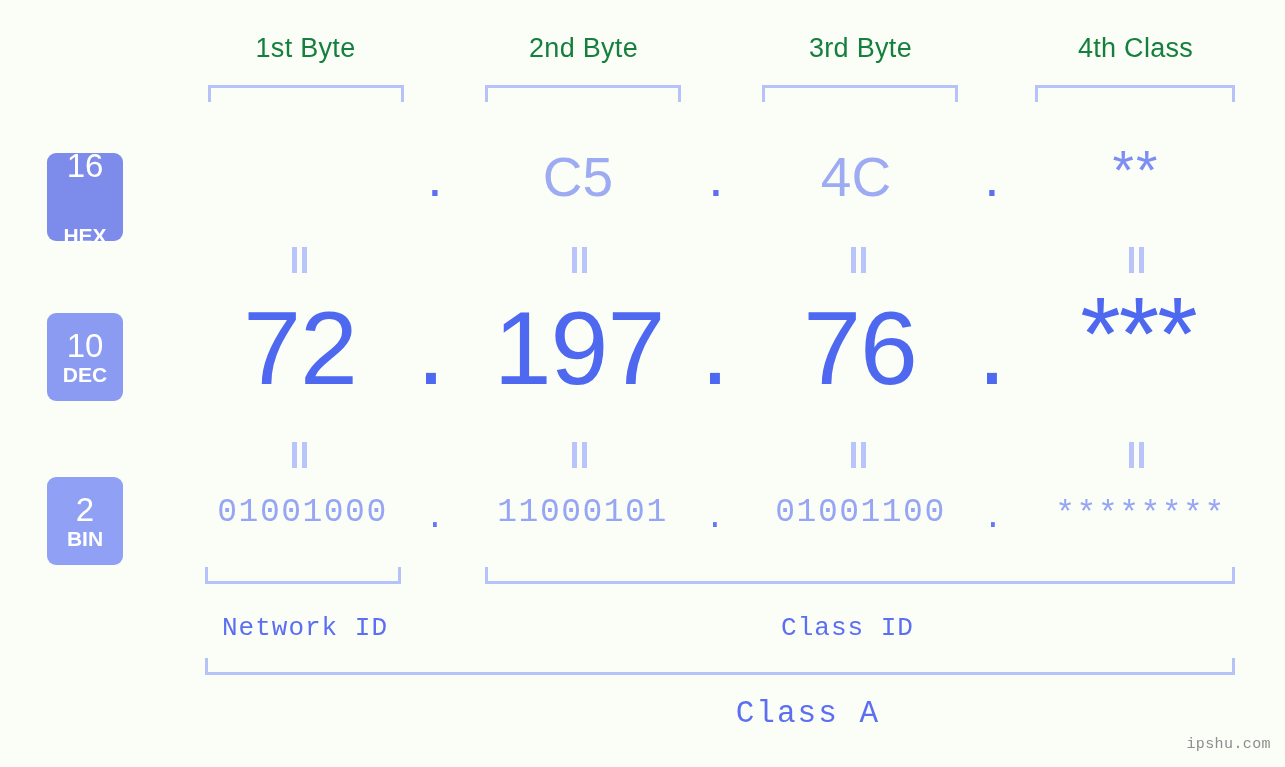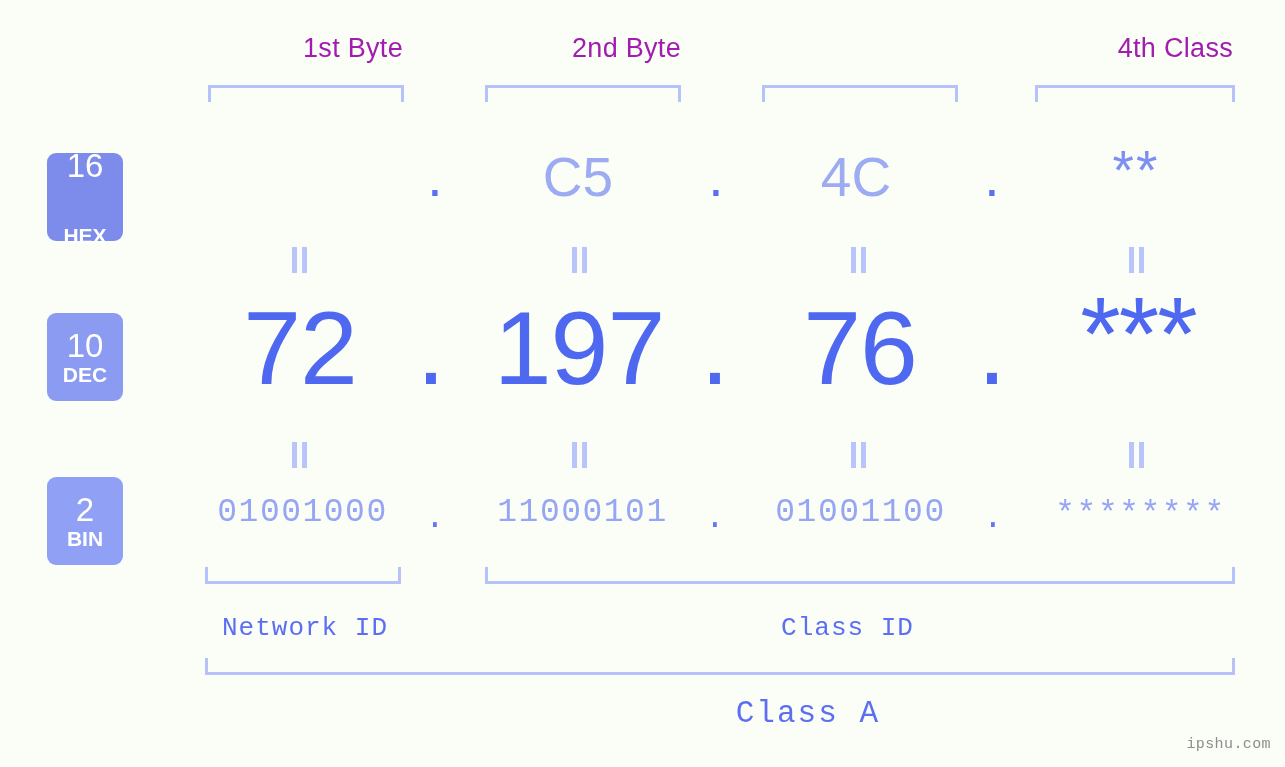--- a/index.html
+++ b/index.html
@@ -20,23 +20,23 @@
     left: 0; top: 0;
     width: 1285px;
     height: 767px;
   }
 
   
   .byte-header {
     position: absolute;
     top: 33px;
     font-size: 27px;
-    color: #a21caf;
-    font-family: "Liberation Sans", sans-serif;
-    text-align: right;
+    color: #15803d;
+    font-family: "Liberation Sans", sans-serif;
+    text-align: center;
     letter-spacing: 0.3px;
     white-space: nowrap;
   }
 
   
   .bracket {
     position: absolute;
     border: 3px solid #b7c2fa;
     box-sizing: border-box;
     height: 17px;
@@ -209,20 +209,21 @@
     letter-spacing: 0.4px;
   }
 </style>
 </head>
 <body>
 
 <div class="stage">
 
   <div class="byte-header" style="left:208px; width:195px;">1st Byte</div>
   <div class="byte-header" style="left:486px; width:195px;">2nd Byte</div>
+  <div class="byte-header" style="left:763px; width:195px;">3rd Byte</div>
   <div class="byte-header" style="left:1038px; width:195px;">4th Class</div>
 
   <div class="bracket bracket-down" style="left:208px; top:85px; width:196px;"></div>
   <div class="bracket bracket-down" style="left:485px; top:85px; width:196px;"></div>
   <div class="bracket bracket-down" style="left:762px; top:85px; width:196px;"></div>
   <div class="bracket bracket-down" style="left:1035px; top:85px; width:200px;"></div>
 
   <div class="badge" id="badge-hex">
     <span class="num">16</span>
     <span class="nm">HEX</span>

